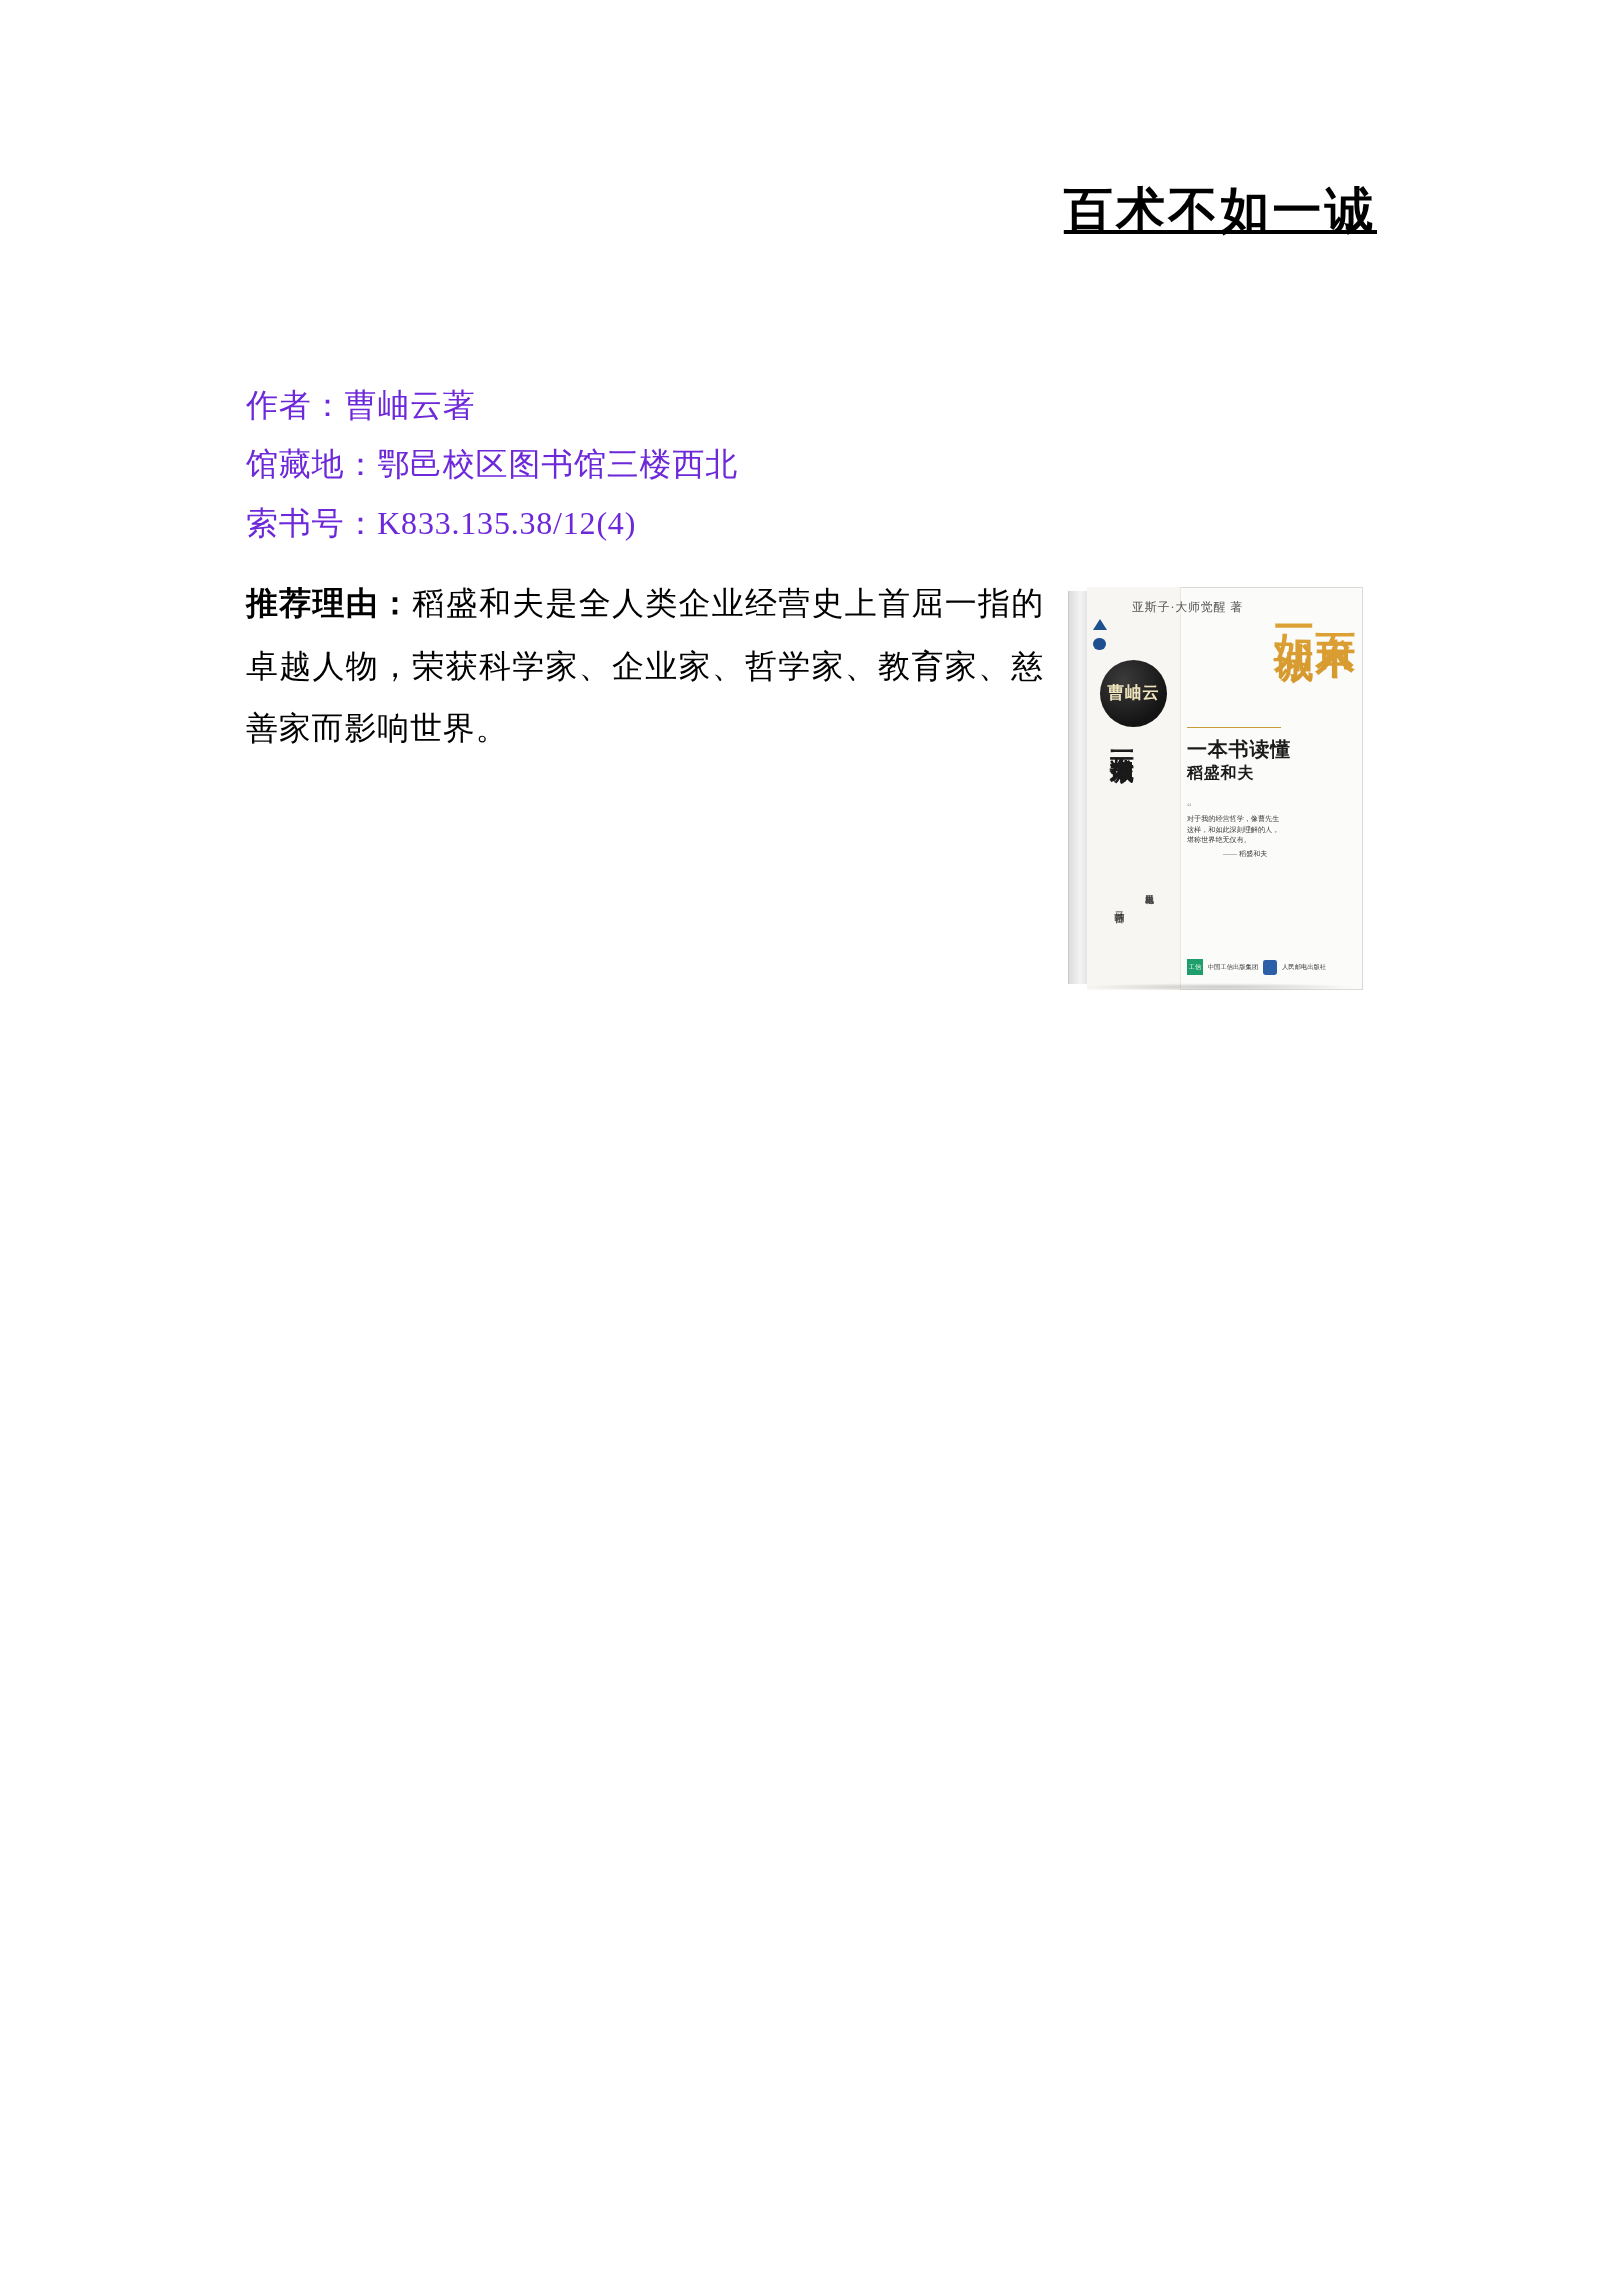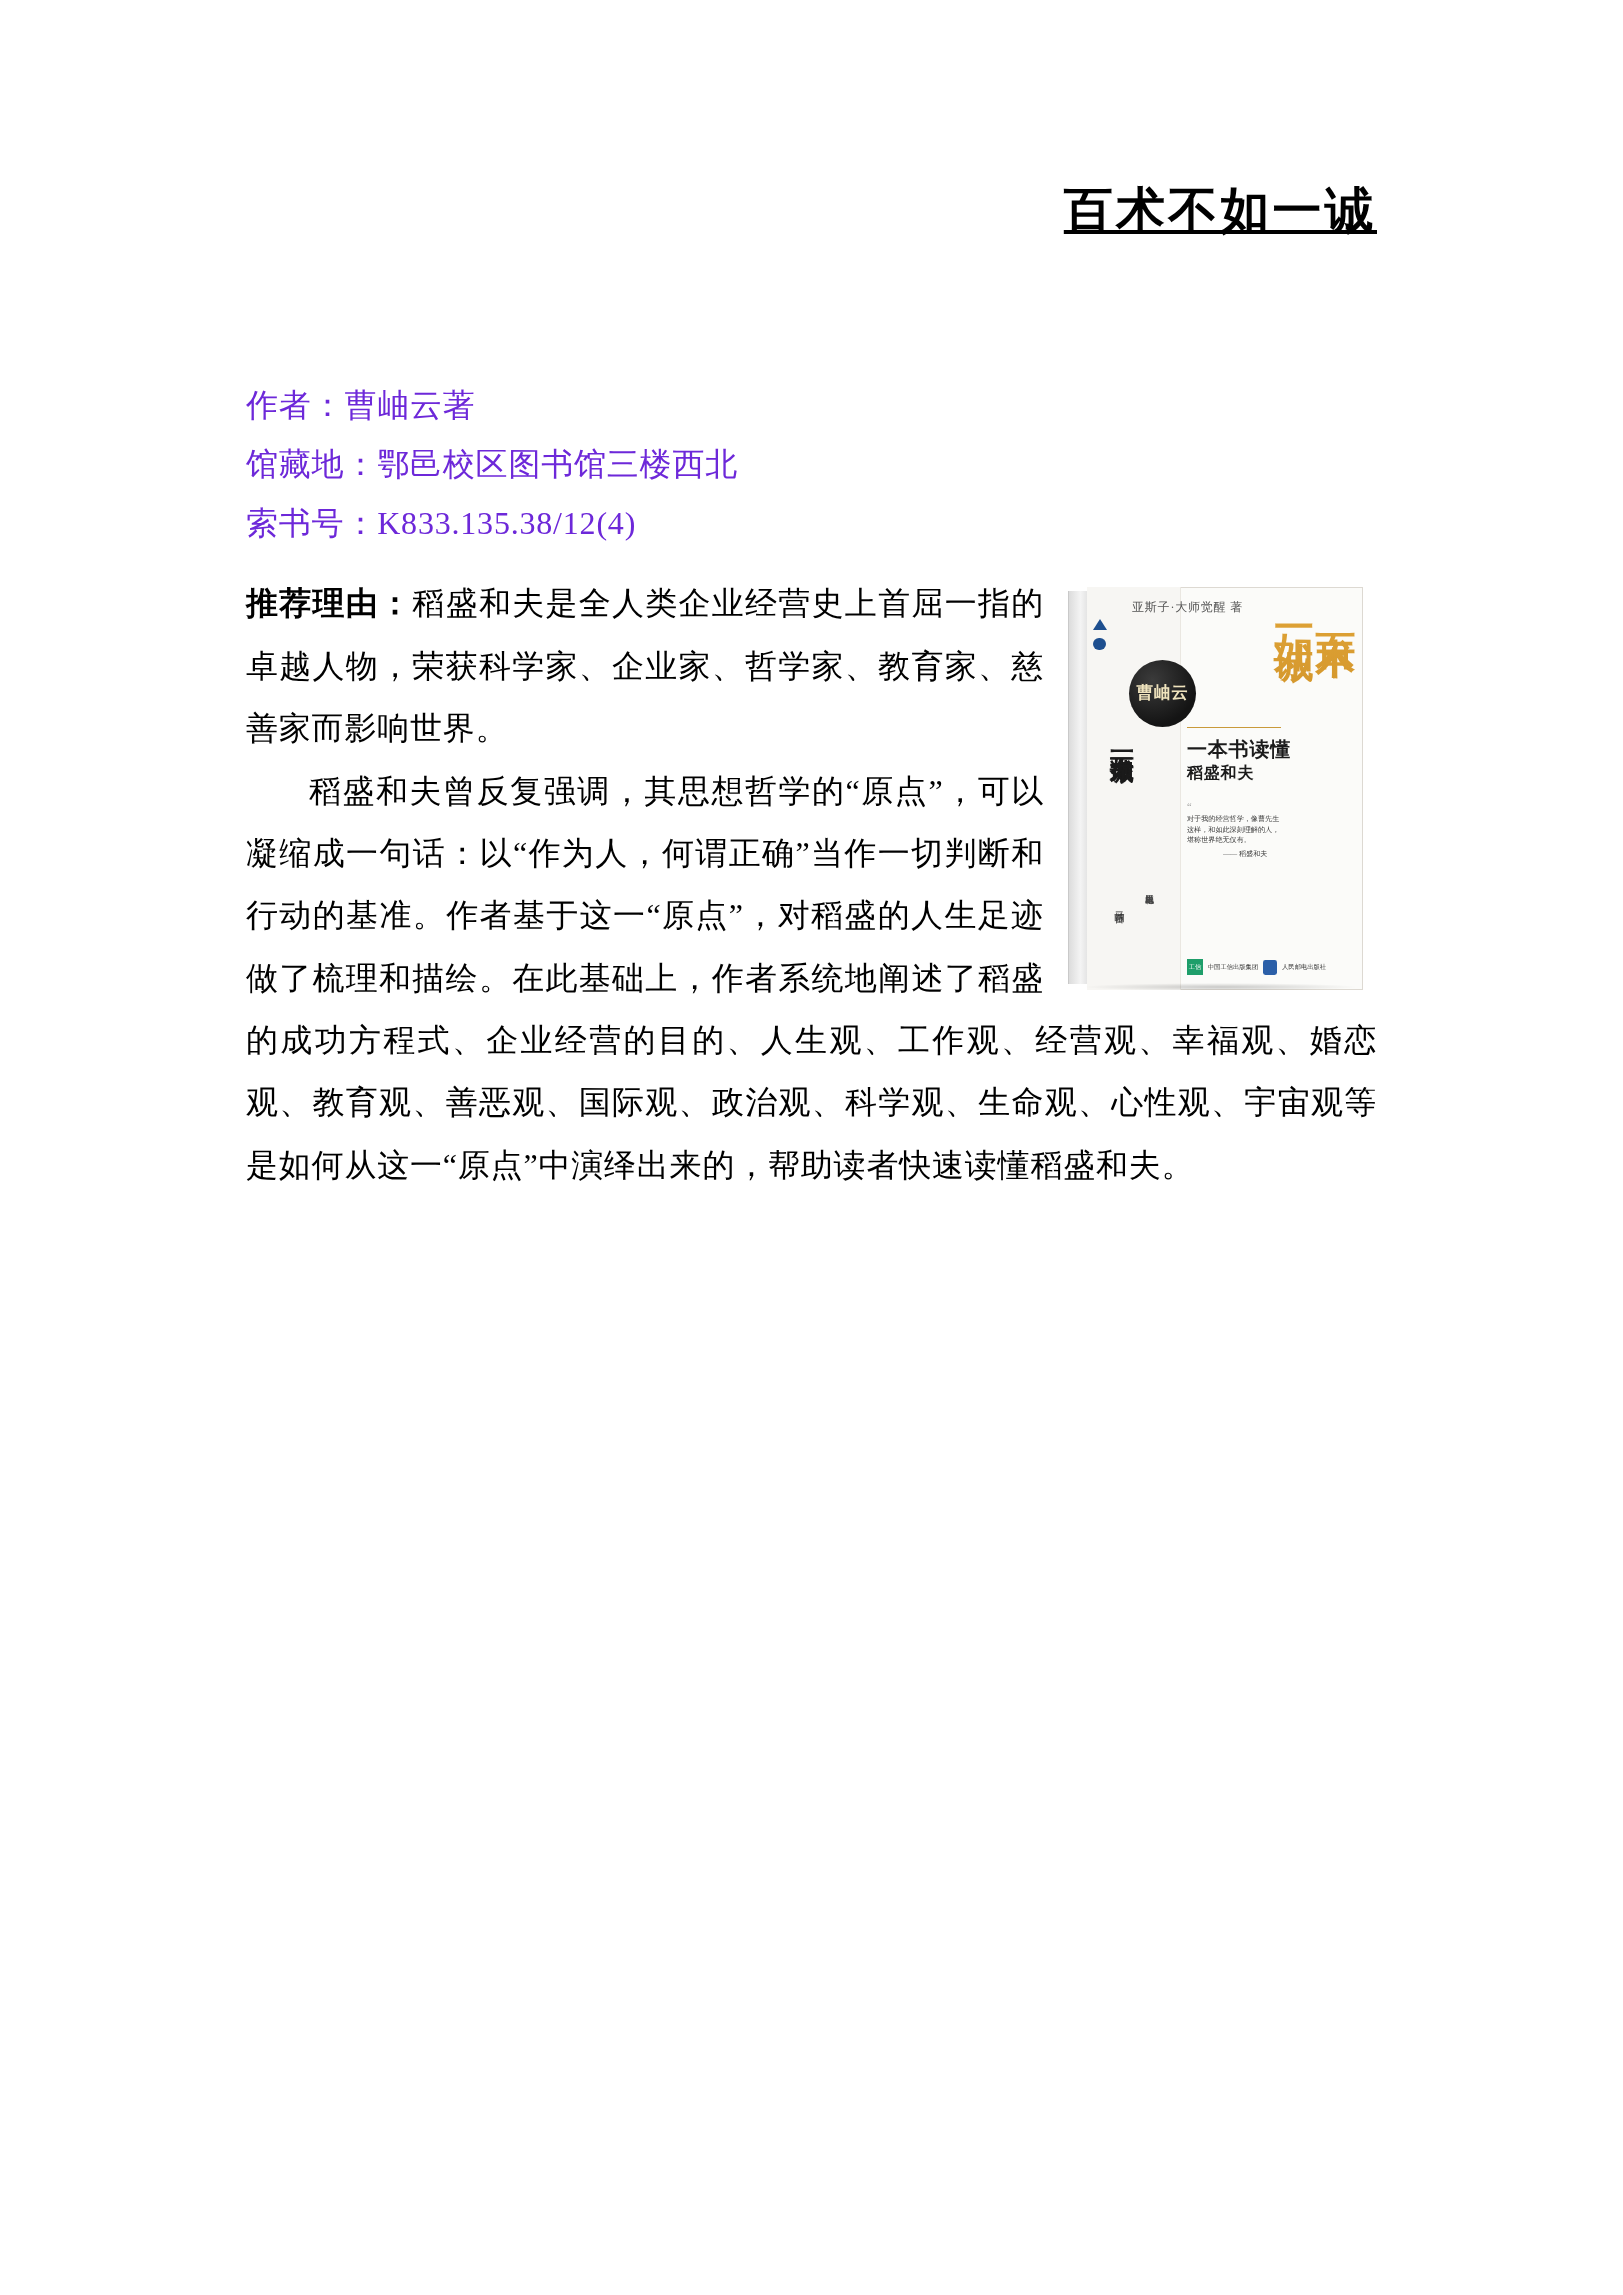--- a/index.html
+++ b/index.html
@@ -134,21 +134,20 @@
     font-size: 16.6px;
     font-weight: bold;
     line-height: 1.05;
     display: flex;
     align-items: center;
     justify-content: center;
     text-align: left;
     letter-spacing: 0.8px;
     padding: 3.2px;
     box-sizing: border-box;
-    margin-left: 29px;
   }
   .book .vtitle {
     position: absolute;
     left: 40px;
     top: 152px;
     width: 27px;
     font-size: 24px;
     font-weight: bold;
     color: #1a1a1a;
     line-height: 1.12;
@@ -353,18 +352,17 @@
           <div class="sq2"></div>
           <div class="tx">人民邮电出版社</div>
         </div>
 
         <div class="shadow"></div>
       </div>
     </div>
 
     <p class="para"><span class="bold-label">推荐理由：</span><span>稻盛和夫是全人类企业经营史上首屈一指的卓越人物，荣获科学家、企业家、哲学家、教育家、慈善家而影响世界。</span></p>
 
-    <p class="para indent">稻盛和夫曾反复强调，其思想哲学的“原点”，可以凝缩成一句话：以“作为人，何谓正确”当作一切判断和行动的基准。作者基于这一“原点”，对稻盛的人生足迹做了梳理和描绘。在此基础上，作者系统地阐述了稻盛的成功方程式、企业经营的目的、人生观、工作观、经营观、幸福观、婚恋观、教育观、善恶观、国际观、政治观、科学观、生命观、心性观、宇宙观等是如何从这一“原点”中演绎出来的，帮助读者快速读懂稻盛和夫。</p>
 
   </div>
 
 </div>
 
 
 </body></html>

